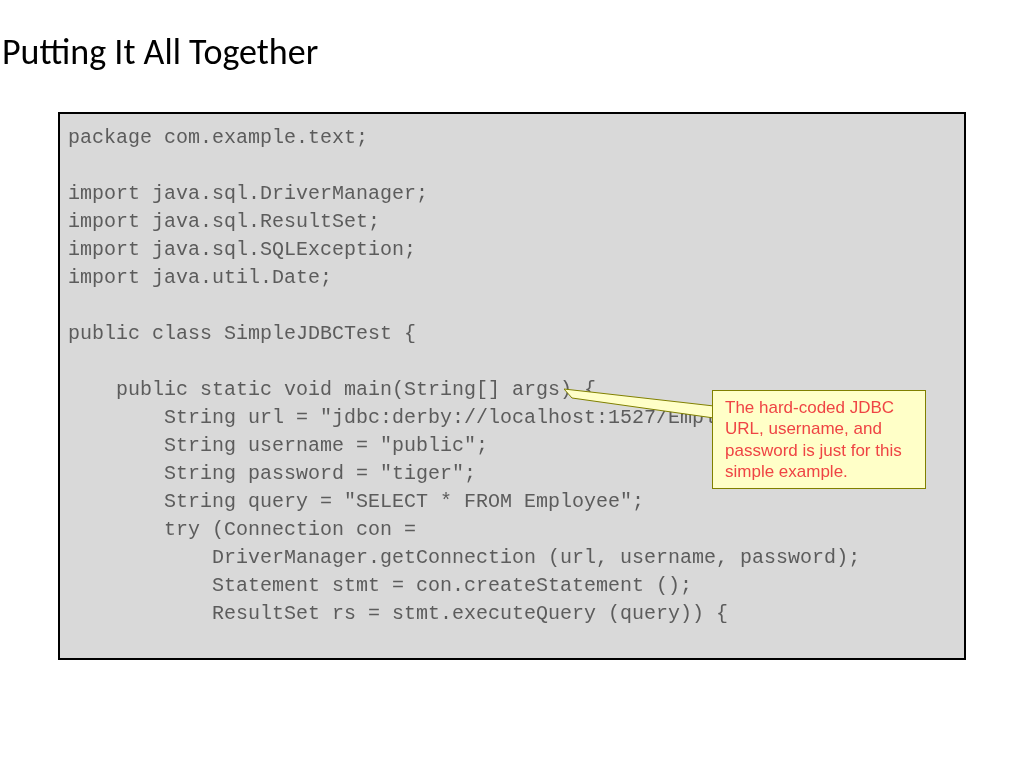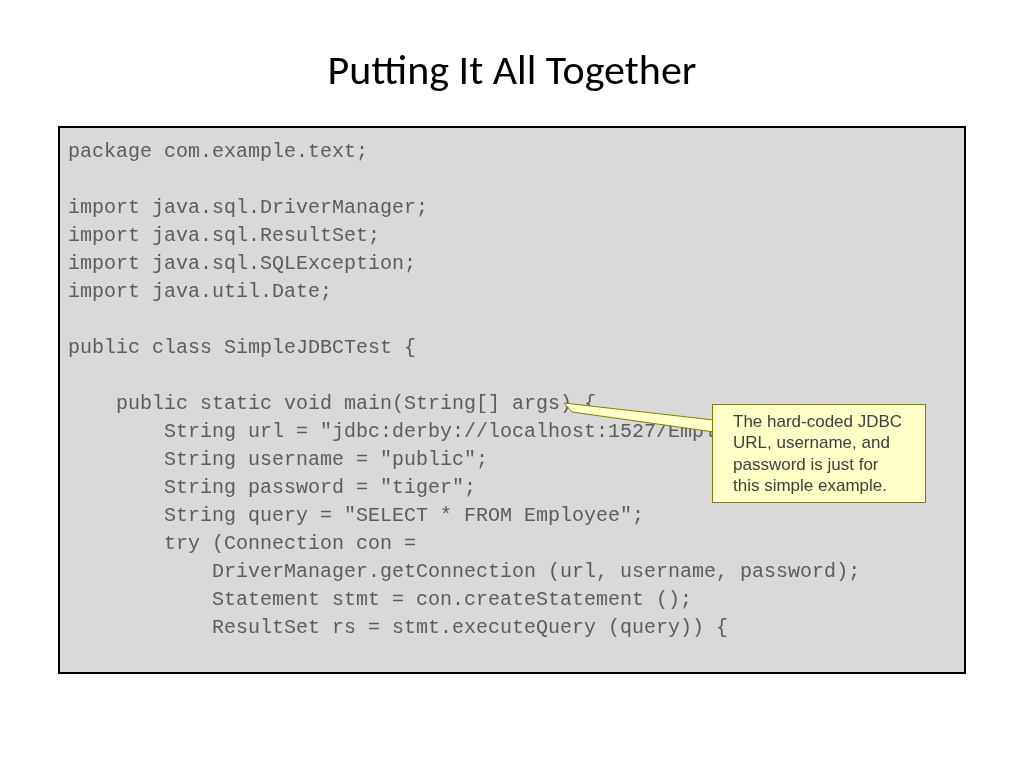--- a/index.html
+++ b/index.html
@@ -11,24 +11,24 @@
     font-family: Calibri, Arial, sans-serif;
     overflow: hidden;
   }
   .slide {
     position: relative;
     width: 1024px;
     height: 768px;
     box-sizing: border-box;
   }
   .title {
-    text-align: center;
-    font-size: 42px;
+    text-align: left;
+    font-size: 36px;
     color: #000;
-    margin: 16px;
+    margin: 2px;
     padding-top: 28px;
     font-weight: 400;
   }
   .code-box {
     position: absolute;
     left: 58px;
     top: 110px;
     width: 908px;
     height: 548px;
     background: #d9d9d9;
@@ -45,24 +45,24 @@
     white-space: pre;
     margin: 0;
   }
   .callout {
     position: absolute;
     left: 712px;
     top: 388px;
     width: 214px;
     background: #ffffc8;
     border: 1px solid #808000;
-    padding: 6px 20px;
+    padding: 6px 12px;
     font-family: Arial, Helvetica, sans-serif;
     font-size: 17px;
-    color: #404040;
+    color: #ef4444;
     line-height: 1.25;
     box-sizing: border-box;
   }
   .pointer {
     position: absolute;
     left: 564px;
     top: 382px;
     pointer-events: none;
   }
 </style>

